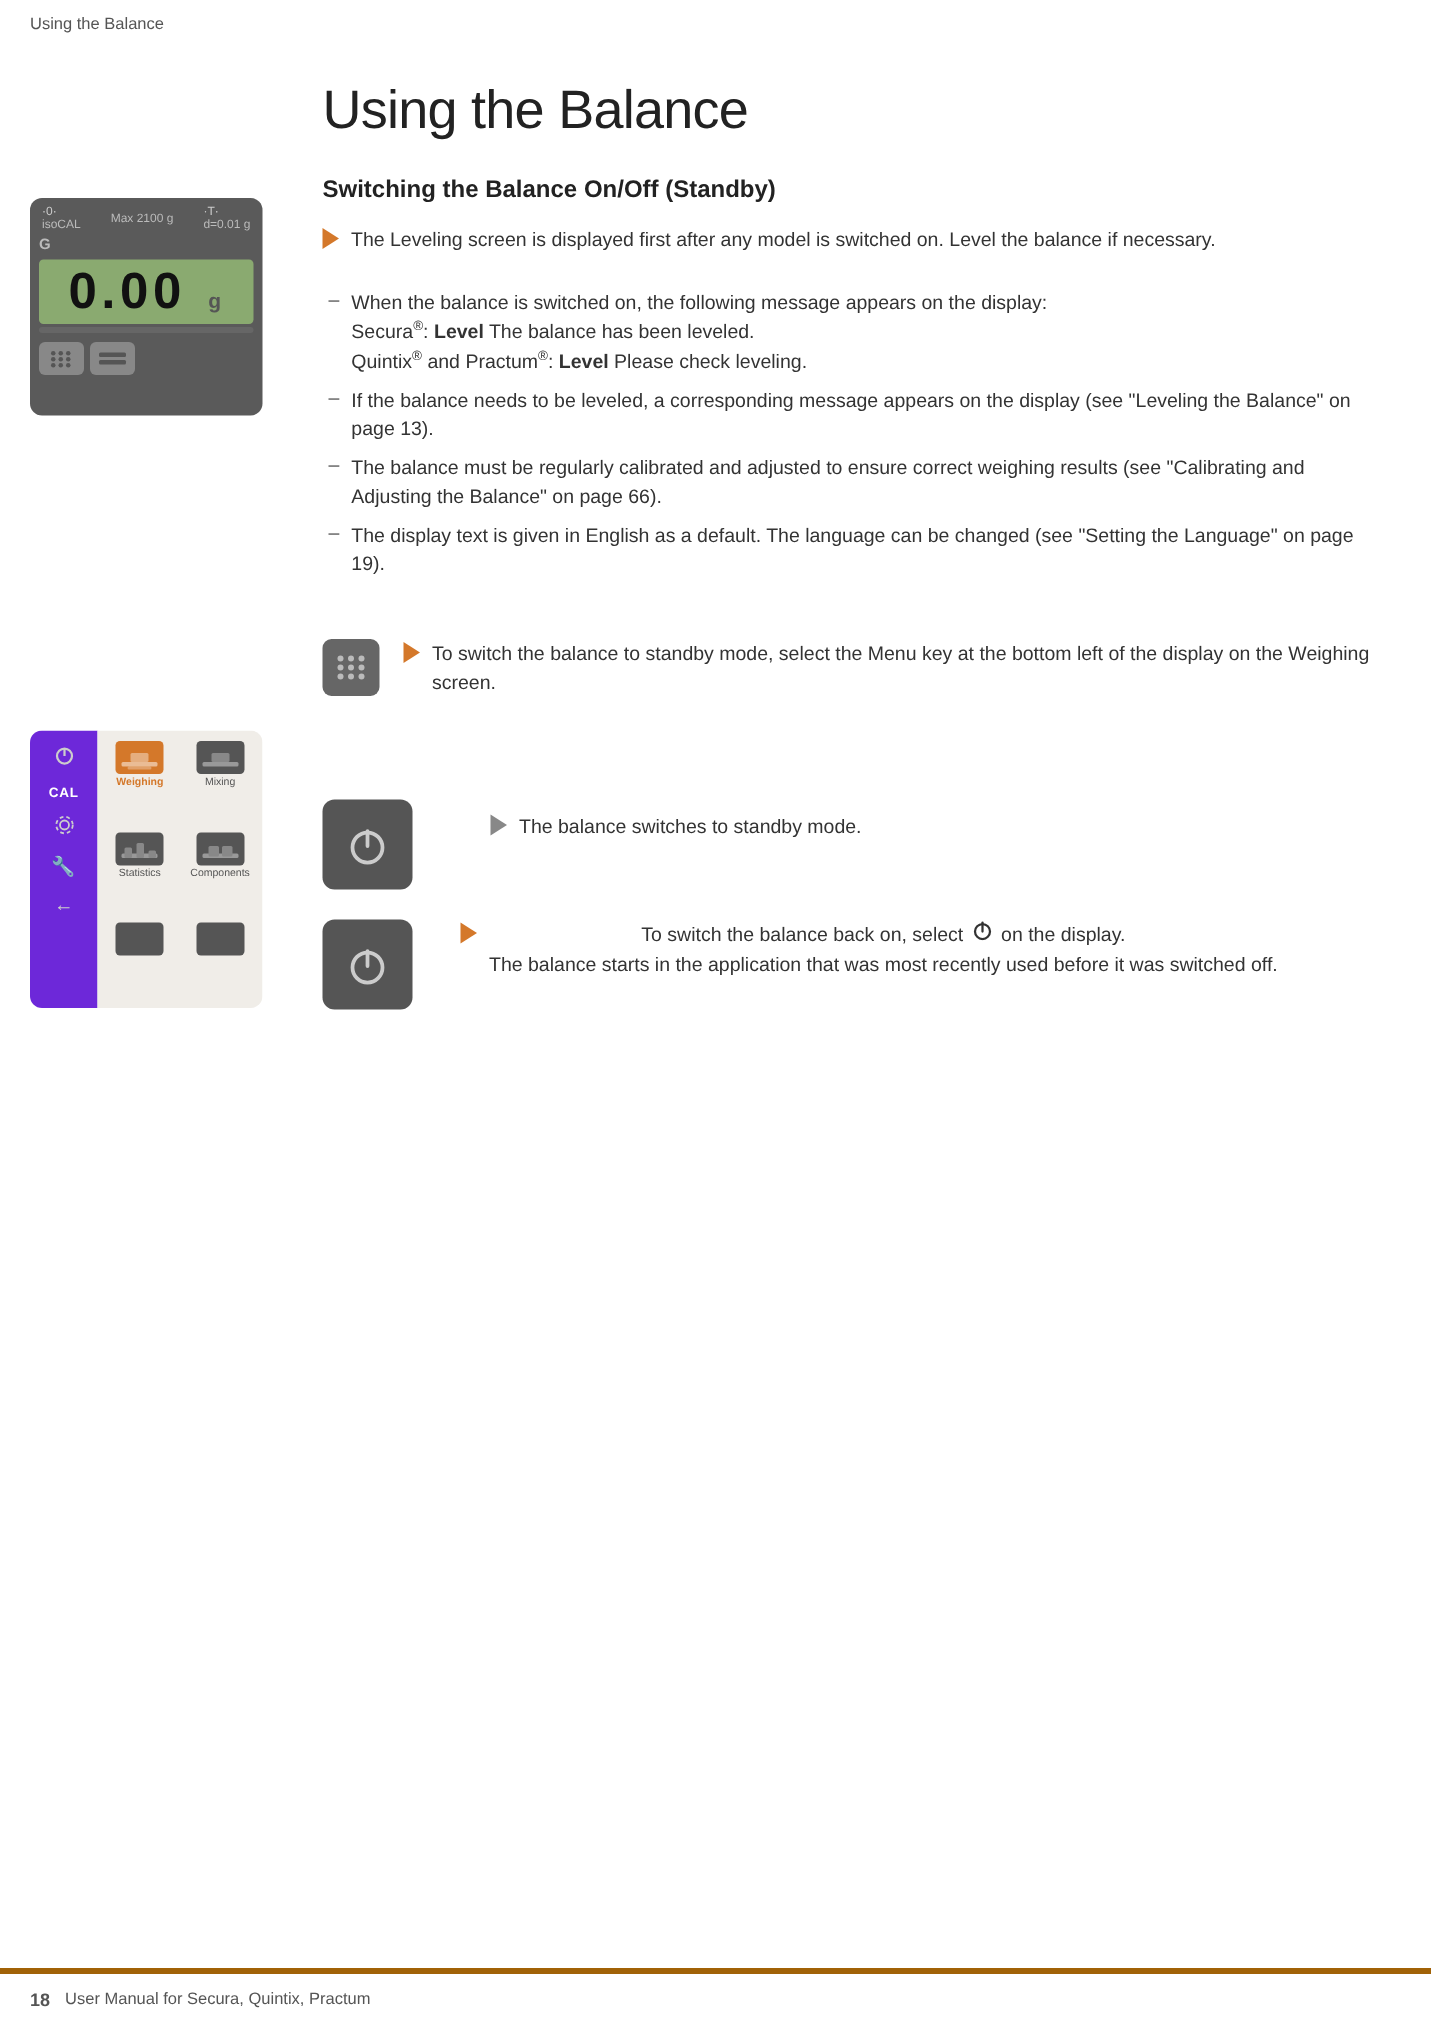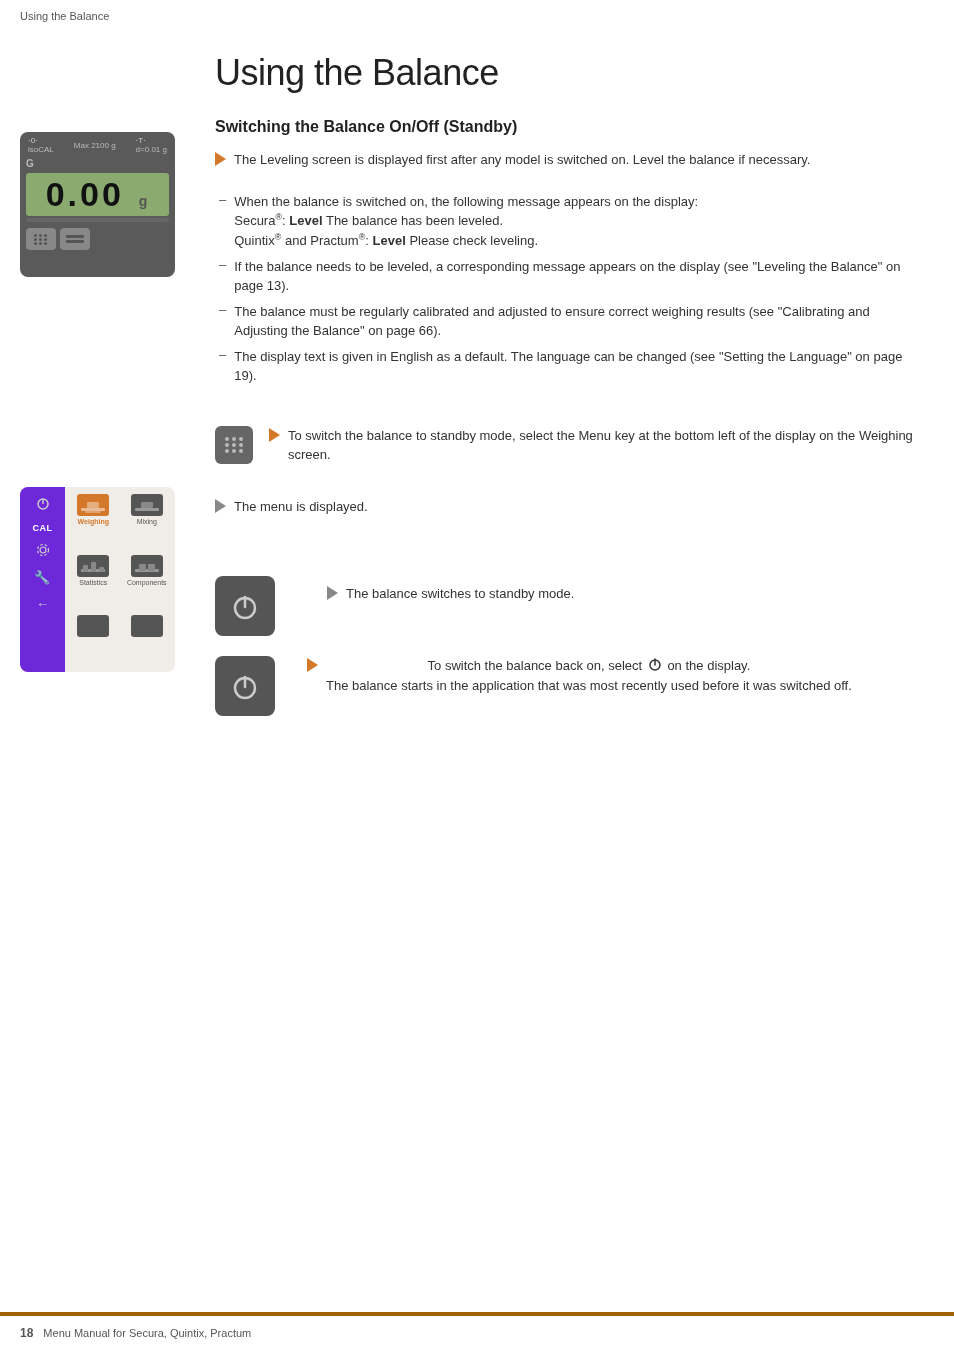--- a/index.html
+++ b/index.html
@@ -479,26 +479,20 @@
           </div>
         </div>
         <div>
           <div class="arrow-item">
             <div class="triangle-icon"></div>
             <span class="text-content">To switch the balance to standby mode, select the Menu key at the bottom left of the display on the Weighing screen.</span>
           </div>
         </div>
       </div>
 
-      <div style="margin-bottom:20px;margin-top:10px;">
-        <div class="arrow-item">
-          <div class="tri-open"></div>
-          <span class="text-content">The menu is displayed.</span>
-        </div>
-      </div>
 
       <div style="margin-top:60px;">
         <div style="display:flex;align-items:flex-start;margin-bottom:16px;">
           <div style="margin-right:16px;flex-shrink:0;">
             <div class="left-icon-box" style="margin:0 16px 0 0;">
               <svg width="30" height="30" viewBox="0 0 30 30" fill="none">
                 <circle cx="15" cy="17" r="10" stroke="#ccc" stroke-width="2.5" fill="none"></circle>
                 <line x1="15" y1="6" x2="15" y2="16" stroke="#ccc" stroke-width="2.5" stroke-linecap="round"></line>
               </svg>
             </div>
@@ -535,16 +529,16 @@
             </div>
           </div>
         </div>
       </div>
 
     </div>
   </div>
 
   <div class="page-footer">
     <span class="footer-page">18</span>
-    <span>Menu Manual for Secura, Quintix, Practum</span>
+    <span>User Manual for Secura, Quintix, Practum</span>
   </div>
 
 </div>
 
 </body></html>

